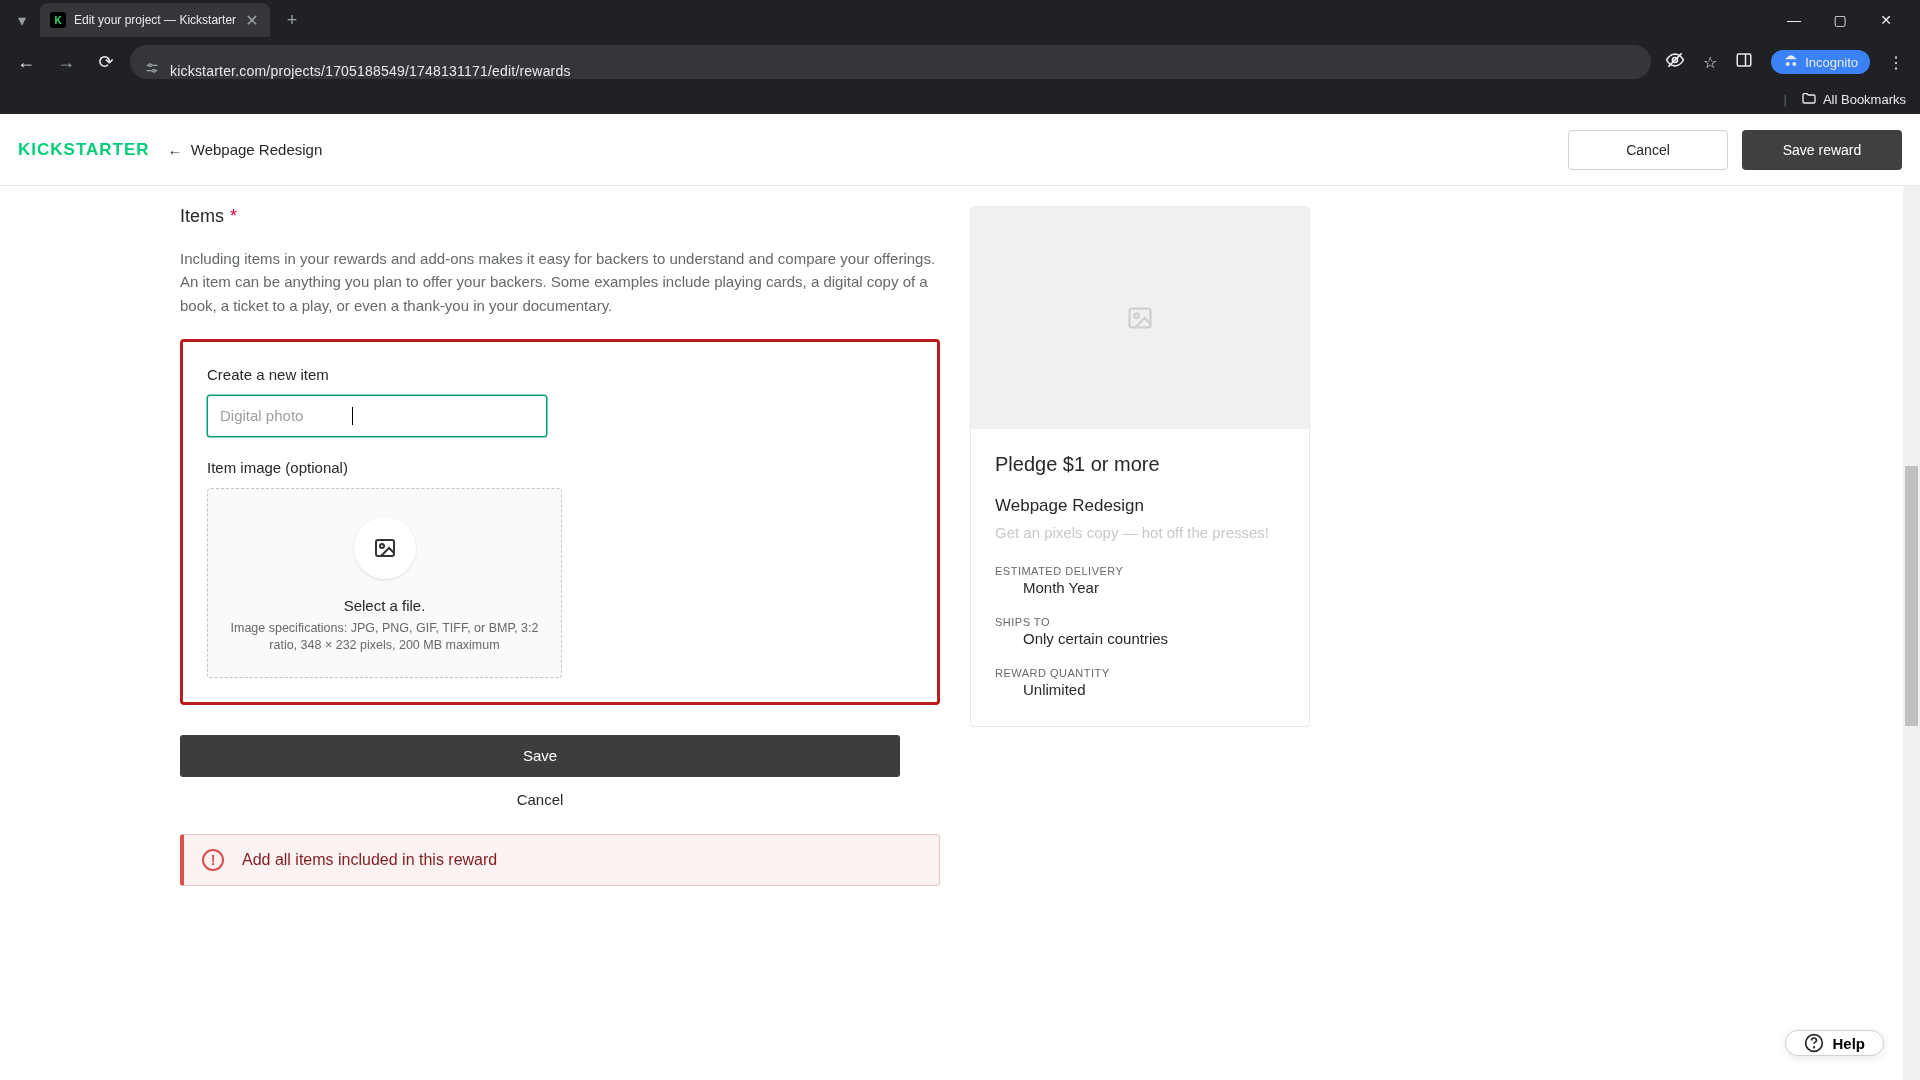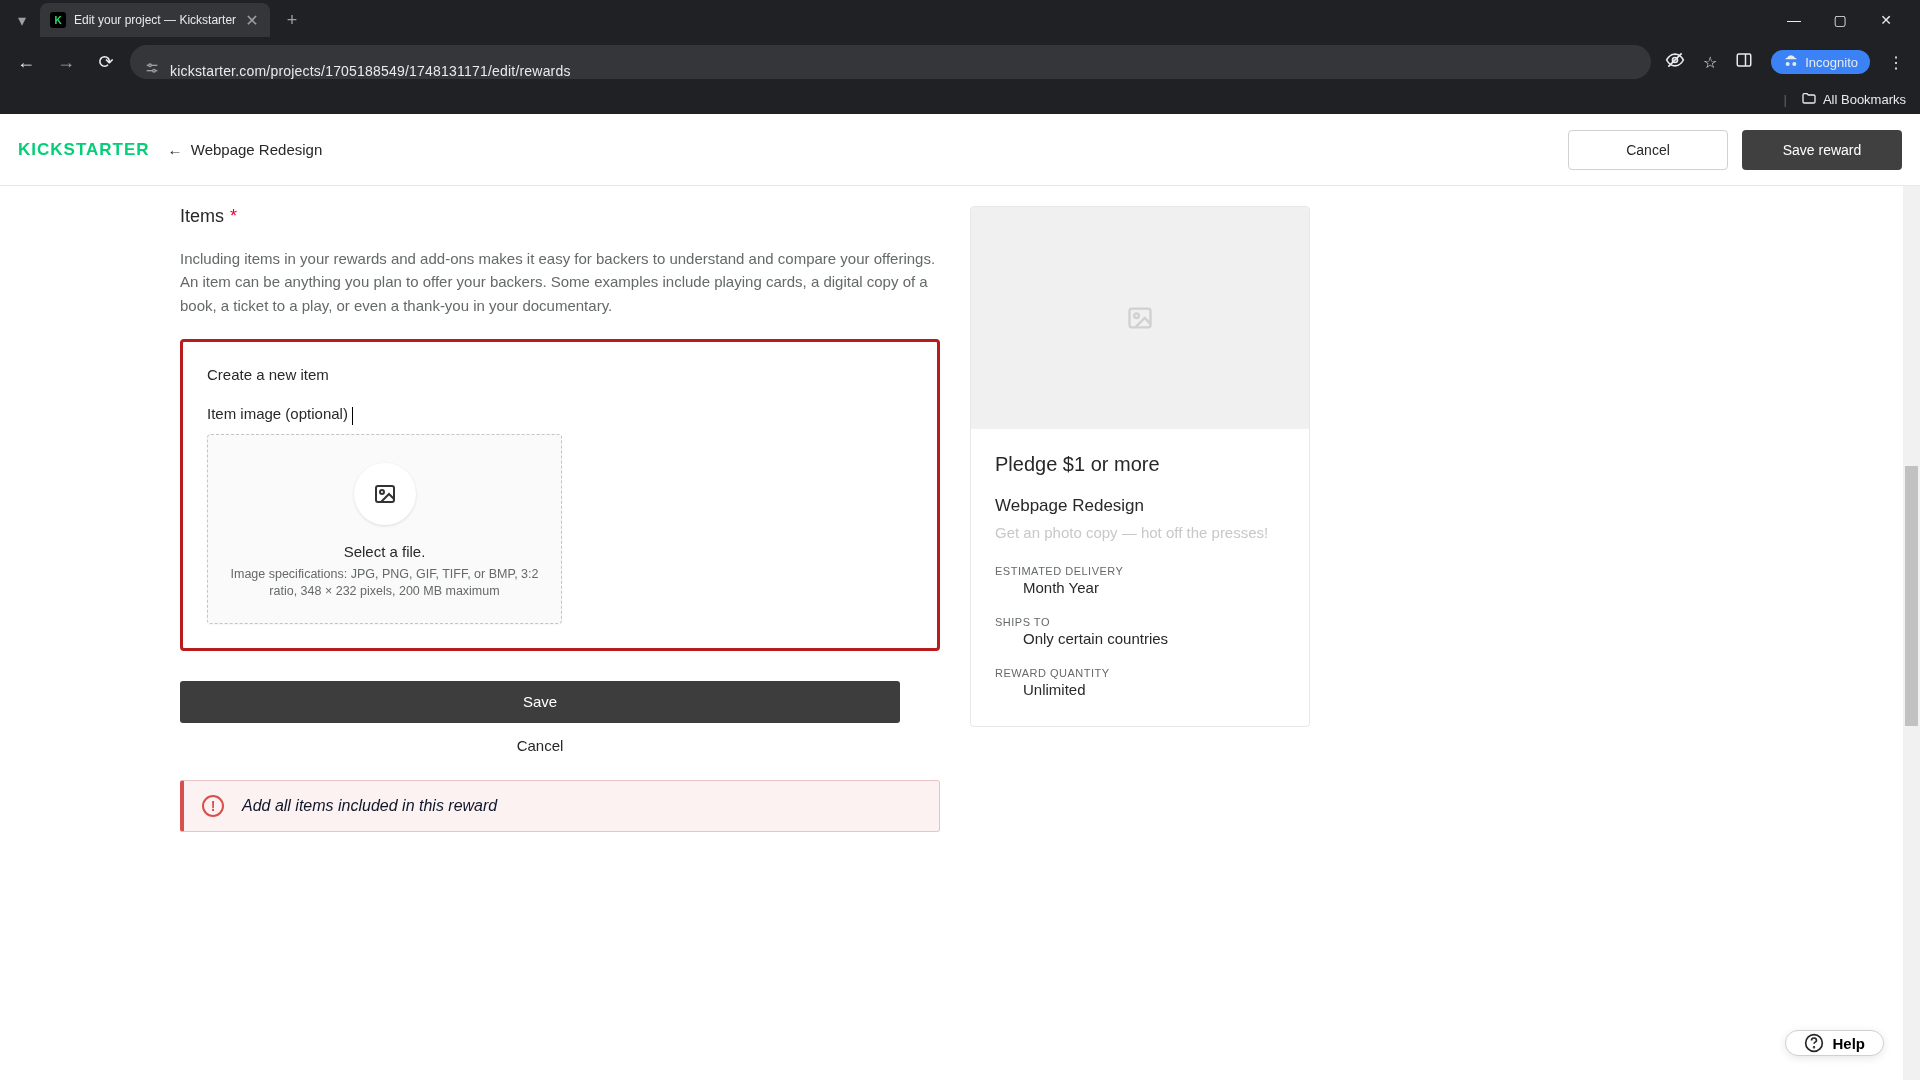--- a/index.html
+++ b/index.html
@@ -59,21 +59,21 @@
 .image-icon-circle { width: 62px; height: 62px; border-radius: 50%; background: #fff; margin: 0 auto 18px; display: flex; align-items: center; justify-content: center; box-shadow: 0 1px 3px rgba(0,0,0,0.12);}
 .image-icon-circle svg { width: 24px; height: 24px; }
 .drop-title { font-size: 15px; color: #282828; margin-bottom: 6px; }
 .drop-spec { font-size: 12.5px; color: #656969; line-height: 1.4; }
 
 .save-btn-dark { width: 720px; height: 42px; background: #3d3d3d; color: #fff; display: flex; align-items: center; justify-content: center; font-size: 15px; margin-top: 30px; border-radius: 3px; cursor: pointer;}
 .cancel-link { text-align: center; font-size: 15px; color: #282828; margin-top: 14px; cursor: pointer;}
 
 .alert-box { border: 1px solid #e8c5c5; background: #fdf2f2; border-left: 4px solid #d8504d; border-radius: 3px; padding: 14px 18px; margin-top: 26px; display: flex; align-items: center; gap: 18px;}
 .alert-icon { width: 22px; height: 22px; border: 2px solid #d8504d; border-radius: 50%; display: flex; align-items: center; justify-content: center; color: #d8504d; font-weight: bold; font-size: 14px;}
-.alert-text { font-size: 16px; color: #0f172a; font-style: italic; }
+.alert-text { font-size: 16px; color: #7f1d1d; }
 
 
 .preview { border: 1px solid #e8e8e8; border-radius: 4px; overflow: hidden; background: #fff;}
 .preview-img { height: 222px; background: #f0f0f0; display: flex; align-items: center; justify-content: center; }
 .preview-img svg { opacity: 0.3; }
 .preview-body { padding: 24px; }
 .pledge-title { font-size: 20px; font-weight: 500; color: #282828; margin-bottom: 20px; }
 .pledge-name { font-size: 17px; color: #282828; margin-bottom: 8px; }
 .pledge-desc { font-size: 15px; color: #c8c8c8; margin-bottom: 24px; }
 .meta-label { font-size: 11px; letter-spacing: 0.5px; color: #656969; margin-bottom: 2px; }
@@ -166,20 +166,21 @@
   <div class="left-col">
     <div class="section-title">
       <span>Items</span>
       <span class="req">*</span>
     </div>
     <div class="section-desc">Including items in your rewards and add-ons makes it easy for backers to understand and compare your offerings. An item can be anything you plan to offer your backers. Some examples include playing cards, a digital copy of a book, a ticket to a play, or even a thank-you in your documentary.</div>
 
     <div class="card">
       <div class="field-label">Create a new item</div>
       <div style="position:relative;">
+        <input class="text-input" type="text" placeholder="Digital photo" style="">
         <div class="text-cursor" style="left:145px; top:12px;"></div>
       </div>
 
       <div class="field-label image-label">Item image (optional)</div>
       <div class="image-drop">
         <div class="image-icon-circle">
           <svg viewBox="0 0 24 24" fill="none" stroke="#333" stroke-width="2">
               <rect x="3" y="4" width="18" height="16" rx="2"></rect>
               <circle cx="9" cy="10" r="2"></circle>
               <path d="M21 17l-5-5-8 8"></path>
@@ -204,21 +205,21 @@
       <div class="preview-img">
         <svg width="28" height="28" viewBox="0 0 24 24" fill="none" stroke="#888" stroke-width="2">
             <rect x="3" y="4" width="18" height="16" rx="2"></rect>
             <circle cx="9" cy="10" r="2"></circle>
             <path d="M21 17l-5-5-8 8"></path>
           </svg>
       </div>
       <div class="preview-body">
         <div class="pledge-title">Pledge $1 or more</div>
         <div class="pledge-name">Webpage Redesign</div>
-        <div class="pledge-desc">Get an photo copy — hot off the presses!</div>
+        <div class="pledge-desc">Get an pixels copy — hot off the presses!</div>
         <div class="meta-label">ESTIMATED DELIVERY</div>
         <div class="meta-value">Month Year</div>
         <div class="meta-label">SHIPS TO</div>
         <div class="meta-value">Only certain countries</div>
         <div class="meta-label">REWARD QUANTITY</div>
         <div class="meta-value" style="margin-bottom:4px;">Unlimited</div>
       </div>
     </div>
   </div>
 

